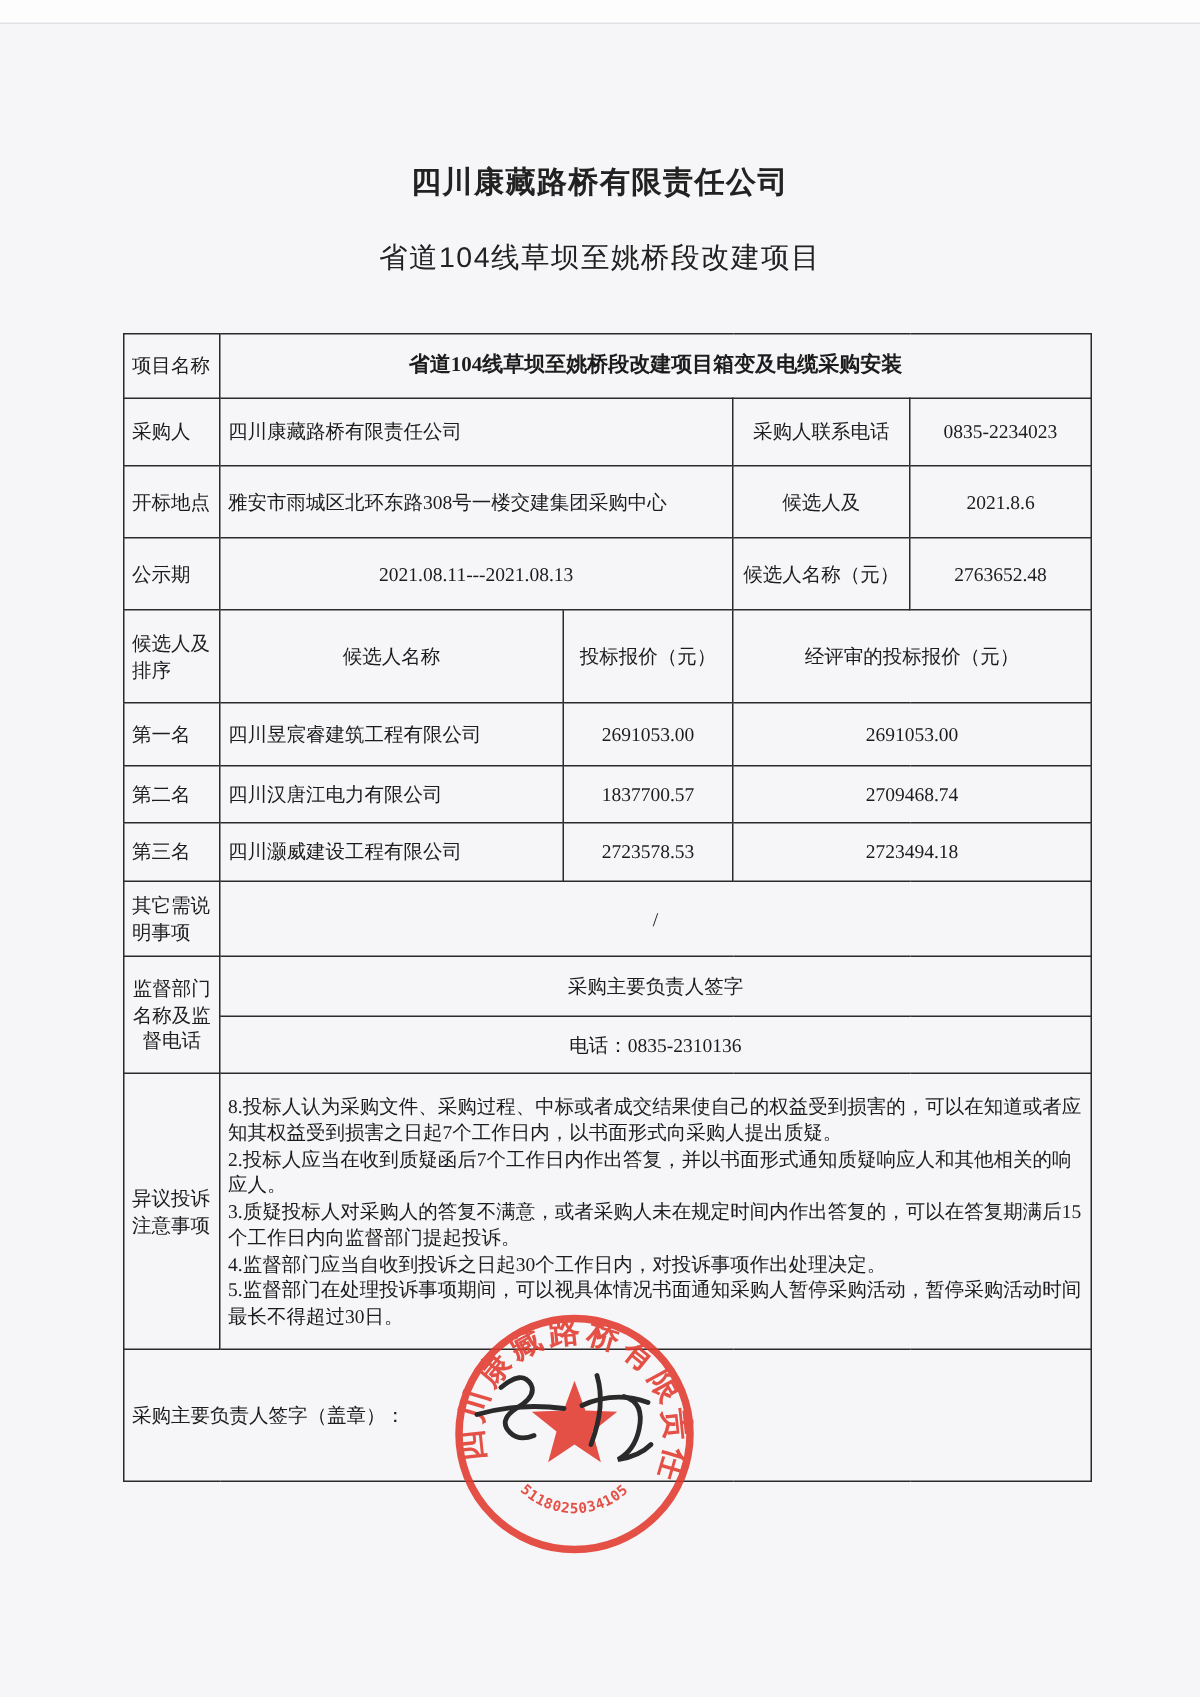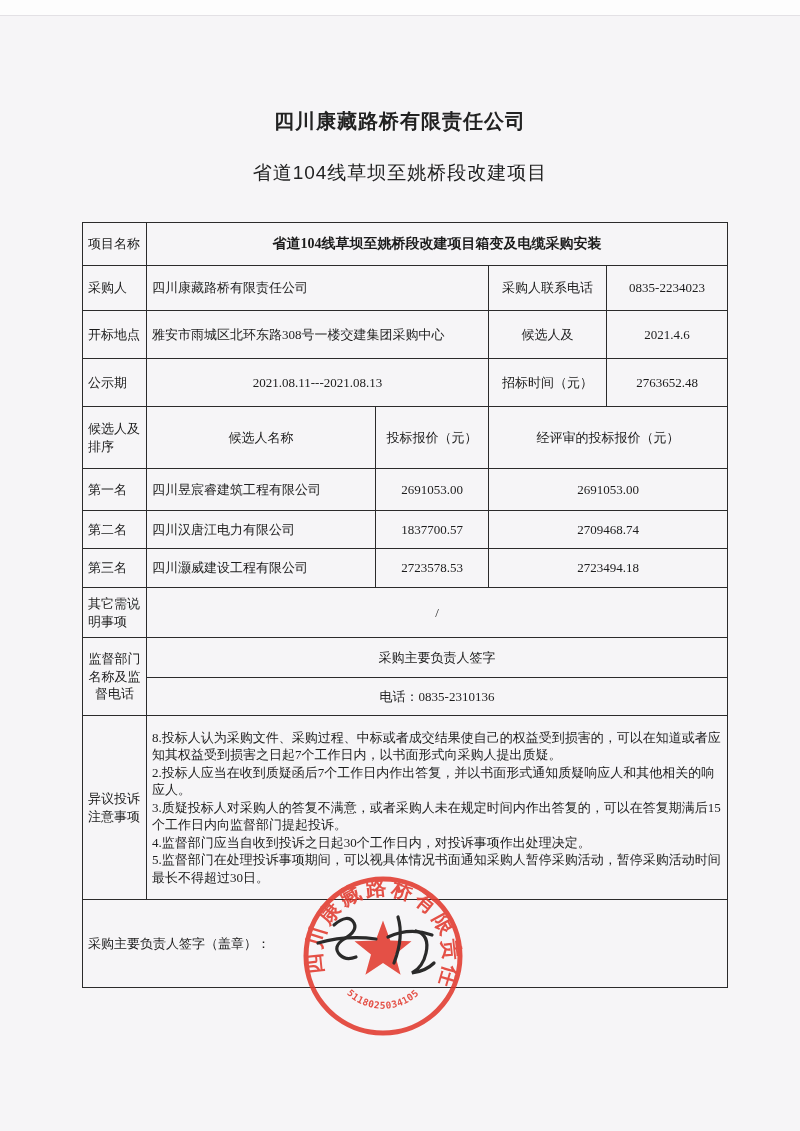--- a/index.html
+++ b/index.html
@@ -72,26 +72,26 @@
   <tr style="height:45px">
     <td class="lbl">采购人</td>
     <td colspan="2" class="lbl">四川康藏路桥有限责任公司</td>
     <td class="ctr">采购人联系电话</td>
     <td class="ctr">0835-2234023</td>
   </tr>
   <tr style="height:48px">
     <td class="lbl">开标地点</td>
     <td colspan="2" class="lbl">雅安市雨城区北环东路308号一楼交建集团采购中心</td>
     <td class="ctr">候选人及</td>
-    <td class="ctr">2021.4.6</td>
+    <td class="ctr">2021.8.6</td>
   </tr>
   <tr style="height:48px">
     <td class="lbl">公示期</td>
     <td colspan="2" class="ctr">2021.08.11---2021.08.13</td>
-    <td class="ctr">招标时间（元）</td>
+    <td class="ctr">候选人名称（元）</td>
     <td class="ctr">2763652.48</td>
   </tr>
   <tr style="height:62px">
     <td class="lbl">
       <div>候选人及</div>
       <div>排序</div>
     </td>
     <td class="ctr">候选人名称</td>
     <td class="ctr">投标报价（元）</td>
     <td colspan="2" class="ctr">经评审的投标报价（元）</td>

